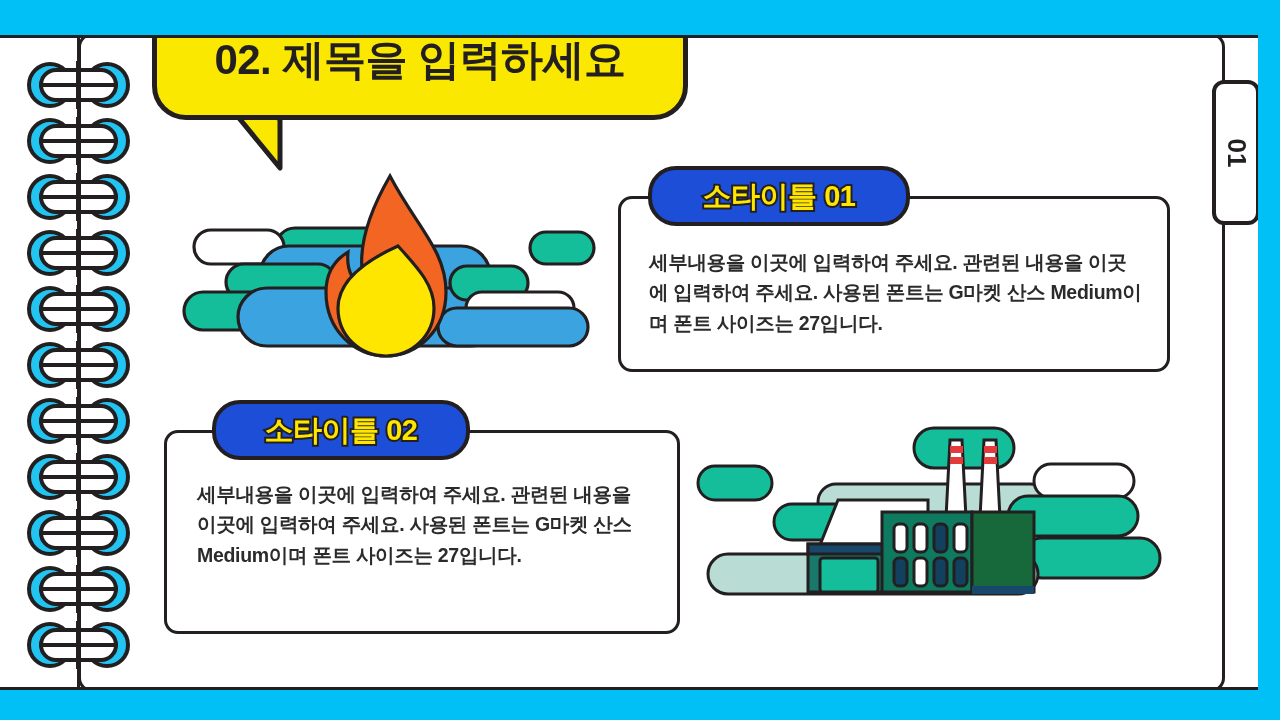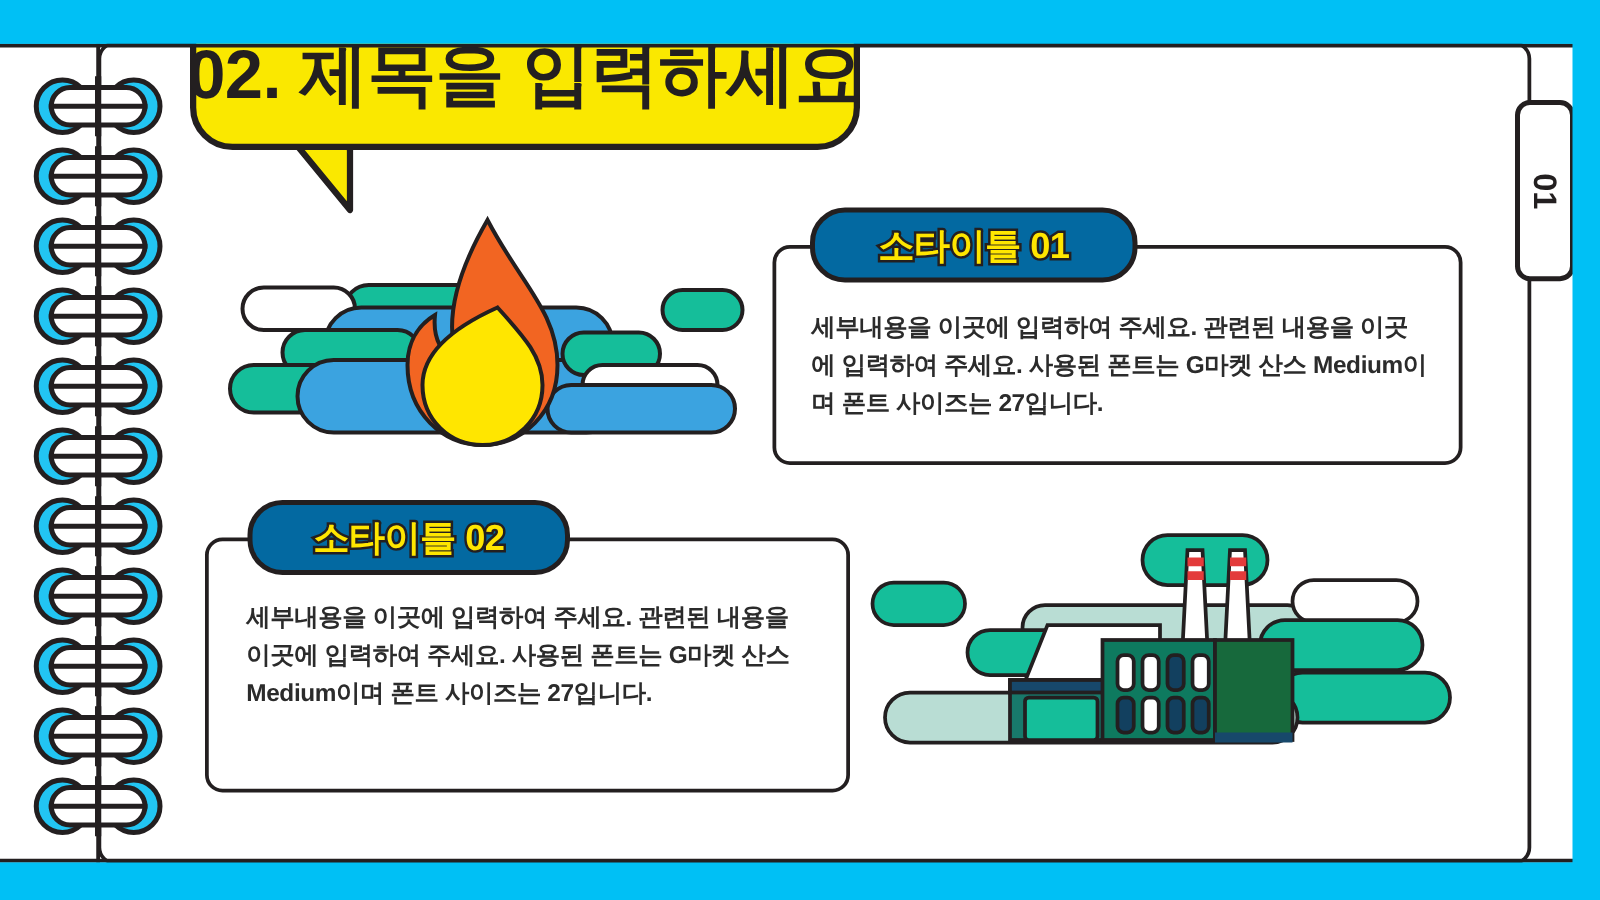--- a/index.html
+++ b/index.html
@@ -107,21 +107,21 @@
     height: 130px;
     background: #FAE800;
     border: 5px solid #231f20;
     border-radius: 0 0 34px 34px;
     box-sizing: border-box;
     display: flex;
     align-items: center;
     justify-content: center;
   }
   .title-text {
-    font-size: 55px;
+    font-size: 42px;
     font-weight: 900;
     color: #231f20;
     letter-spacing: -0.5px;
     white-space: nowrap;
     transform: translateY(5px);
   }
   
   .bubble-tail {
     position: absolute;
     left: 232px;
@@ -182,30 +182,30 @@
     line-height: 1.56;
     color: #2b2b2b;
     letter-spacing: -0.3px;
     font-weight: bold;
   }
   #card-2 .card-body { top: 46px; left: 30px; right: 28px; }
 
   
   .badge {
     position: absolute;
-    background: #0369a1;
+    background: #1d4ed8;
     border: 4px solid #231f20;
     border-radius: 28px;
     box-sizing: border-box;
     display: flex;
     align-items: center;
     justify-content: center;
   }
   #badge-1 { left: 648px; top: 166px; width: 262px; height: 60px; }
-  #badge-2 { left: 198px; top: 400px; width: 258px; height: 60px; }
+  #badge-2 { left: 212px; top: 400px; width: 258px; height: 60px; }
   .badge-text {
     font-size: 29px;
     font-weight: 900;
     color: #FFE600;
     letter-spacing: -0.5px;
     white-space: nowrap;
     -webkit-text-stroke: 4px #231f20;
     paint-order: stroke fill;
     transform: translateY(1px);
   }

